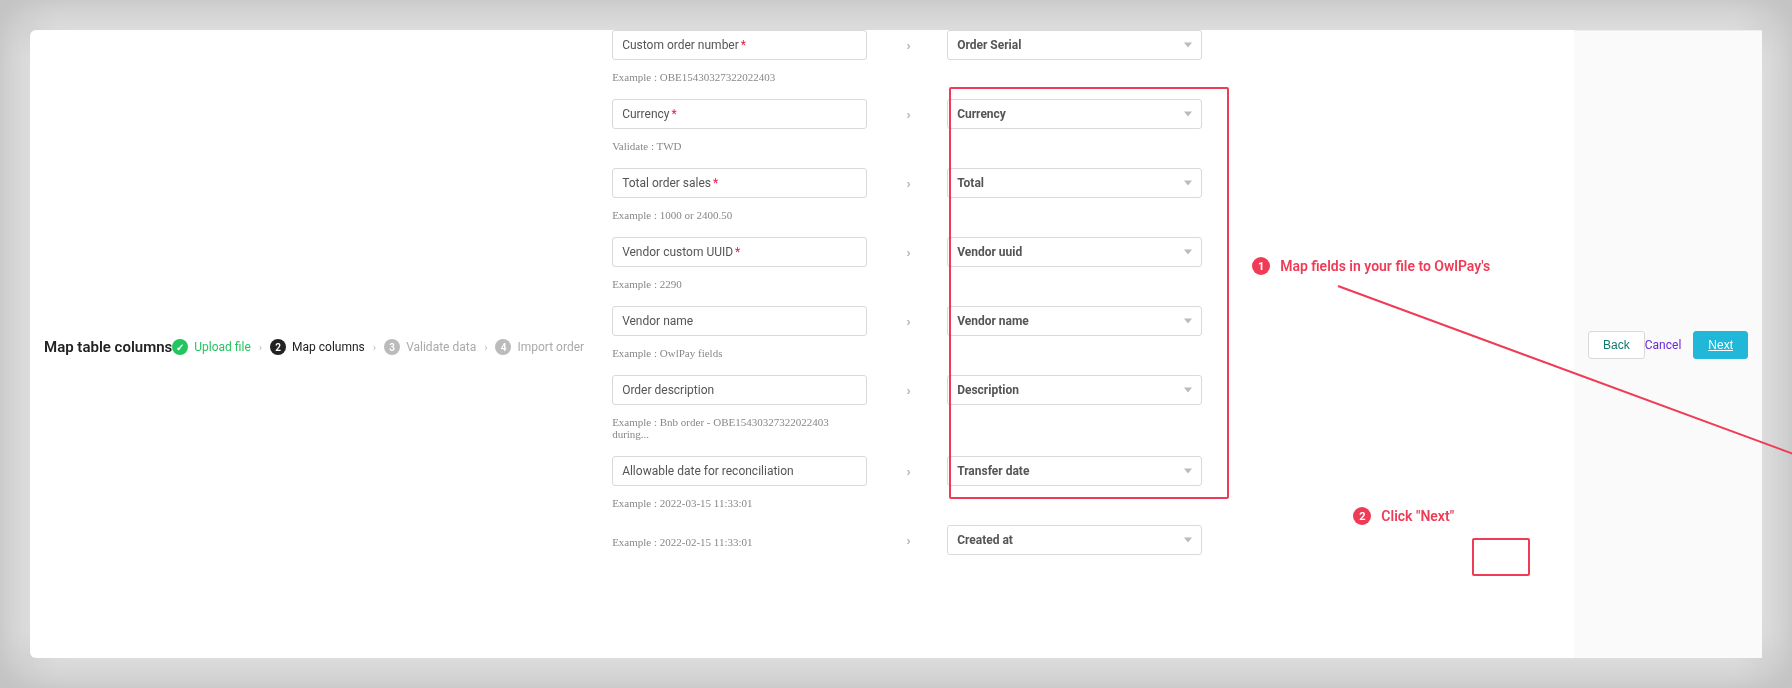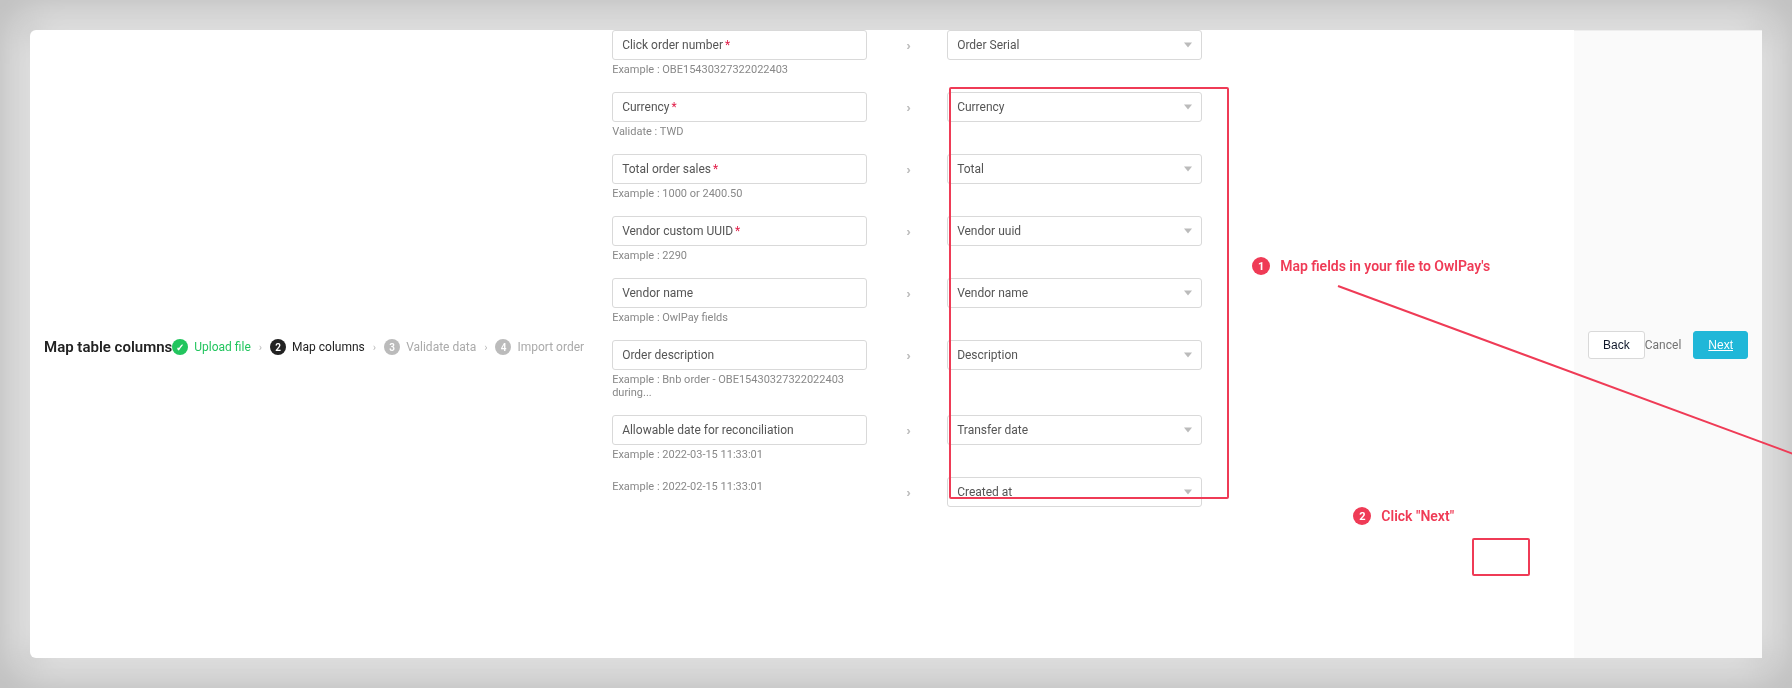--- a/index.html
+++ b/index.html
@@ -105,36 +105,38 @@
     border-radius:3px;
     padding: 6px 24px 6px 9px;
     font-size:12px;
     color:#555;
     background:#fff;
     min-height:30px;
     display:flex;
     align-items:center;
     position:relative;
     cursor:pointer;
+    font-weight:bold;
   }
   .select-like::after {
     content:"";
     position:absolute;
     right:9px; top:50%;
     width:0;height:0;
     border-left:4px solid transparent;
     border-right:4px solid transparent;
     border-top:5px solid #bbb;
     transform: translateY(-50%);
   }
   .example {
     font-size:11px;
     color:#888;
-    margin-top:3px;
+    margin-top:11px;
     margin-bottom:10px;
+    font-family:Liberation Serif, serif;
   }
   .red-box {
     position:absolute;
     border:2px solid #ef3b56;
     border-radius:2px;
     pointer-events:none;
   }
   .red-box-1 {
     top: 57px; left: 351px; width: 280px; height: 412px;
   }
@@ -162,34 +164,34 @@
     border-top:1px solid #eee;
     background:#fafafa;
     display:flex;
     align-items:center;
     justify-content: space-between;
     padding: 10px 14px;
   }
   .btn {
     border:1px solid #d9d9d9;
     background:#fff;
-    color:#0f172a;
+    color:#0f766e;
     font-size:12px;
     padding:6px 14px;
     border-radius:3px;
     cursor:pointer;
   }
   .btn-primary {
     background:#20b7d8;
     border-color:#20b7d8;
     color:#fff;
     text-decoration:underline;
   }
   .footer-right { display:flex; gap:12px; align-items:center;}
-  .cancel-link { font-size:12px; color:#737373; cursor:pointer; }
+  .cancel-link { font-size:12px; color:#6d28d9; cursor:pointer; }
   svg.arrow-line { position:absolute; pointer-events:none; }
 </style>
 </head>
 <body>
 
 <div class="page-wrap">
 
   <div class="header">
     <div class="title">Map table columns</div>
     <div class="steps">
@@ -212,21 +214,21 @@
         <span class="step-circle">4</span>
         <span>Import order</span>
       </div>
     </div>
   </div>
 
   <div class="content" id="rows-target">
 
     <div class="row">
         <div class="col-left">
-          <div class="input-like req">Click order number</div>
+          <div class="input-like req">Custom order number</div>
           <div class="example">Example : OBE15430327322022403</div>
         </div>
         <div class="col-arrow">››</div>
         <div class="col-right">
           <div class="select-like">Order Serial</div>
         </div>
       </div>
       <div class="row">
         <div class="col-left">
           <div class="input-like req">Currency</div>

